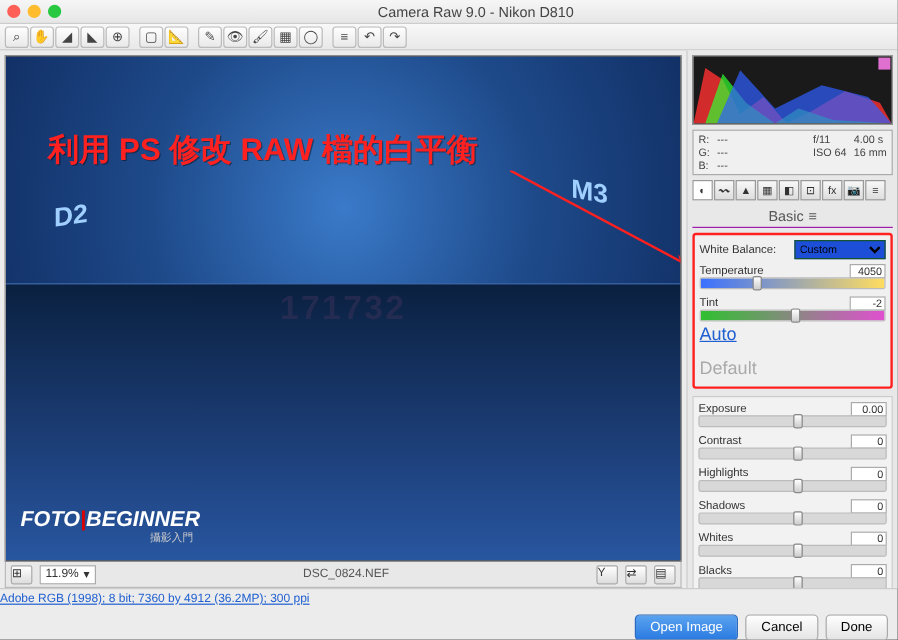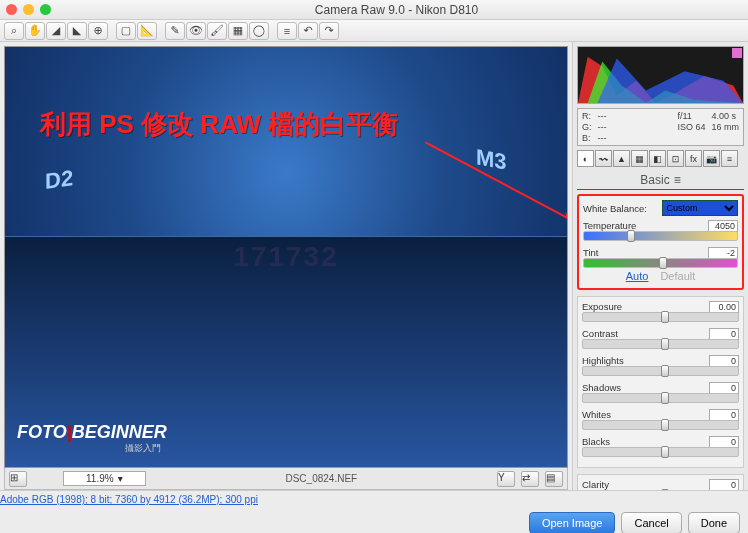--- a/index.html
+++ b/index.html
@@ -21,21 +21,21 @@
 .floor { position: absolute; left:0; right:0; bottom:0; height:55%; background: linear-gradient(180deg, #0a2040 0%, #1a3a70 50%, #2856a0 100%); border-top: 1px solid rgba(255,255,255,.1); }
 .sign { position: absolute; color: #a0d0ff; font-size: 22px; font-weight: 700; transform: skewY(-8deg); }
 .overlay-text { position: absolute; top: 60px; left: 35px; color: #ff2020; font-size: 26px; font-weight: 700; text-shadow: 1px 1px 0 rgba(0,0,0,.4); text-align: right; }
 .overlay-arrow { position: absolute; top: 95px; left: 420px; width: 150px; height: 80px; }
 .wm-num { position: absolute; top: 50%; left: 50%; transform: translate(-50%,-50%); color: rgba(60,50,90,.5); font-size: 28px; letter-spacing: 2px; font-weight: 600; }
 .fb { position: absolute; left: 12px; bottom: 24px; color: #fff; font-size: 18px; font-style: italic; font-weight: 700; }
 .fb .o { color: #d00; }
 .fb-sub { position: absolute; left: 120px; bottom: 12px; color: #ccc; font-size: 9px; }
 
 .statusrow { height: 22px; background: #e8e8e8; display: flex; align-items: center; padding: 0 4px; border: 1px solid #bbb; border-top: none; gap: 6px; font-size: 10px; }
-.zoombox { border: 1px solid #aaa; background: #fff; padding: 1px 22px; display: flex; align-items: center; gap: 4px; margin-left: 30px; }
+.zoombox { border: 1px solid #aaa; background: #fff; padding: 1px 4px; display: flex; align-items: center; gap: 4px; }
 .filename { flex: 1; text-align: center; color: #555; }
 .sqbtn { width: 18px; height: 16px; border: 1px solid #aaa; background: linear-gradient(#fff,#ddd); border-radius: 2px; }
 
 .right { width: 176px; background: #e8e8e8; border-left: 1px solid #ccc; padding: 4px; display: flex; flex-direction: column; gap: 4px; overflow: hidden; }
 .histo { height: 58px; border: 1px solid #aaa; background: #1a1a1a; position: relative; }
 .histo svg { width: 100%; height: 100%; }
 .pink { position: absolute; top: 1px; right: 1px; width: 10px; height: 10px; background: #e070d0; }
 
 .metabox { border: 1px solid #aaa; background: #f0f0f0; padding: 2px 4px; font-size: 9px; display: grid; grid-template-columns: auto 1fr auto auto; gap: 1px 6px; }
 .metabox span { color: #444; }
@@ -48,21 +48,21 @@
 
 .hl-box { border: 2px solid #ff2020; border-radius: 3px; padding: 4px; background: #f0f0f0; }
 .setrow { display: flex; align-items: center; gap: 4px; font-size: 9.5px; margin-bottom: 4px; }
 .setrow label { flex: 1; }
 select.sel { flex: 1; border: 1px solid #14532d; background: #1d4ed8; font-size: 9px; height: 16px; }
 .slider { height: 10px; background: #d8d8d8; border: 1px solid #bbb; border-radius: 2px; position: relative; margin-top: -2px; }
 .slider.temp { background: linear-gradient(90deg,#3a70ff,#ffdd60); }
 .slider.tint { background: linear-gradient(90deg,#30c030,#e050d0); }
 .thumb { position: absolute; top: -2px; width: 8px; height: 12px; background: linear-gradient(#fff,#ccc); border: 1px solid #888; border-radius: 2px; }
 
-.linkrow { display: flex; justify-content: center; gap: 12px; font-size: 11px; margin: 2px 0; }
+.linkrow { display: flex; justify-content: center; gap: 12px; font-size: 15px; margin: 2px 0; flex-direction: column; }
 .linkrow .auto { color: #2060d0; text-decoration: underline; cursor: pointer; }
 .linkrow .def { color: #aaa; }
 
 .sgroup { background: #f2f2f2; border: 1px solid #ccc; padding: 4px; margin-top: 2px; }
 .srow { margin-bottom: 6px; }
 .srow .top { display: flex; justify-content: space-between; font-size: 9.5px; margin-bottom: 1px; }
 .srow .val { width: 30px; border: 1px solid #aaa; background: #fff; padding: 0 2px; text-align: right; font-size: 9px; }
 
 .footer { height: 43px; border-top: 1px solid #ccc; display: flex; flex-direction: column; }
 .footlink { text-align: left; font-size: 10px; color: #2060d0; text-decoration: underline; padding: 3px 0; cursor: pointer; }

